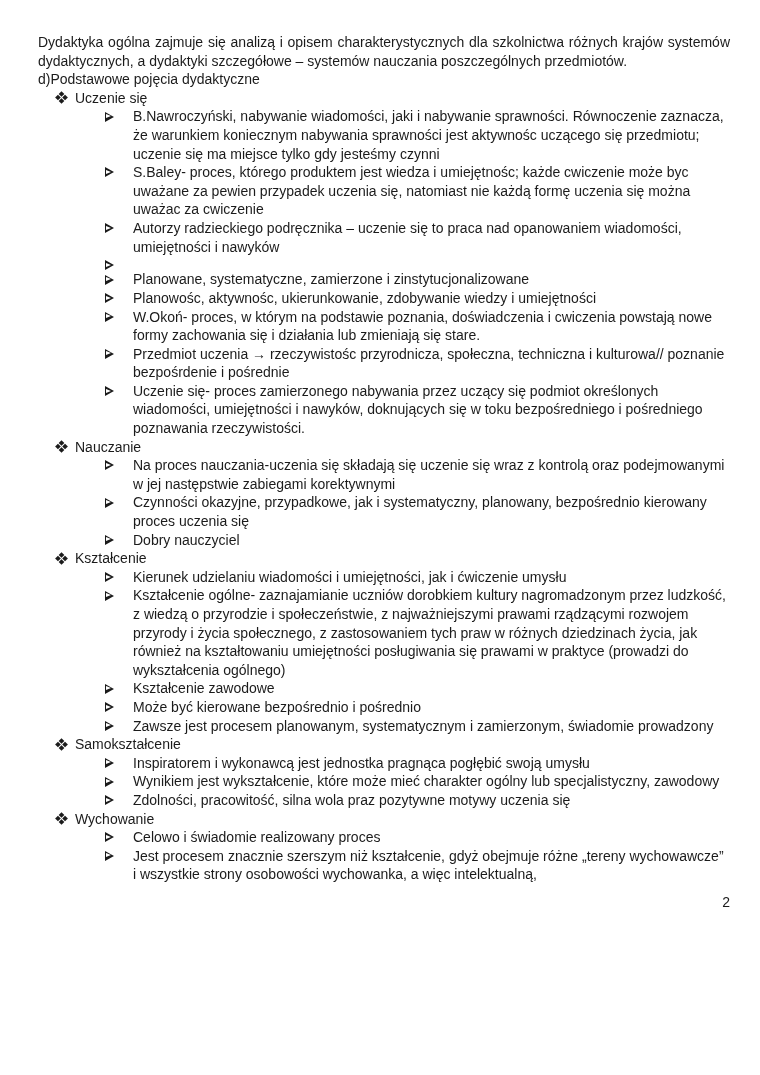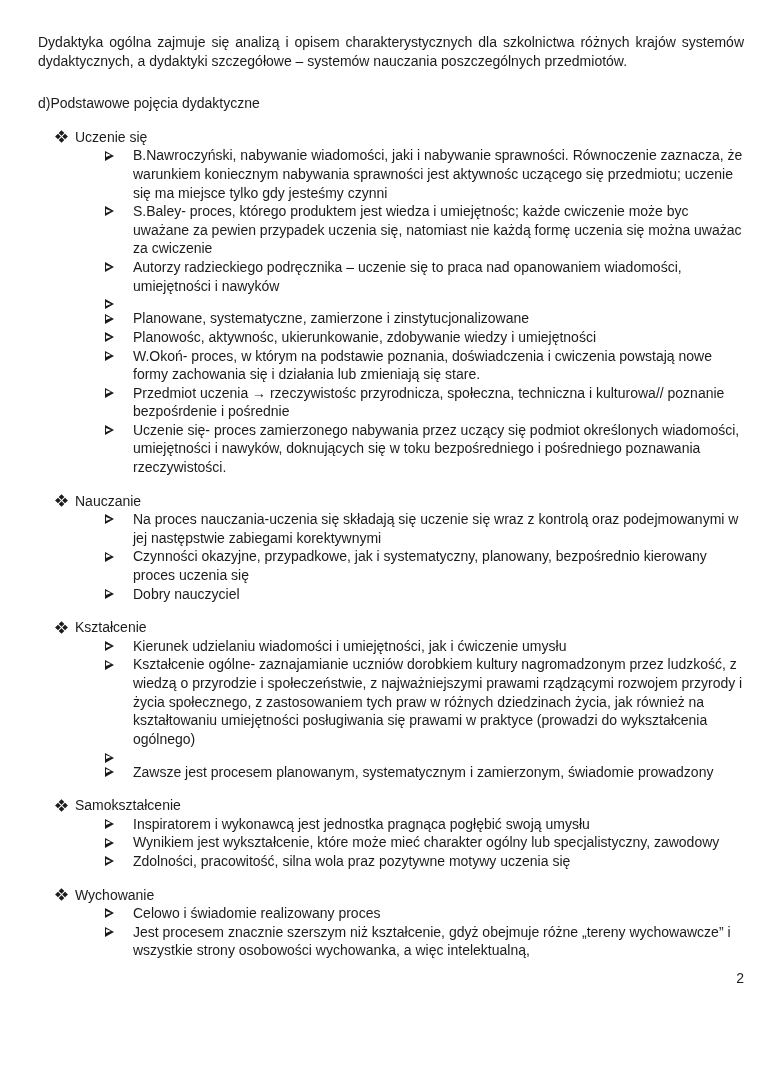--- a/index.html
+++ b/index.html
@@ -5,27 +5,27 @@
   * { margin: 0; padding: 0; box-sizing: border-box; }
   html, body { background: #fff; }
   body {
     width: 760px; height: 1075px;
     overflow: hidden;
     font-family: "Liberation Sans", "DejaVu Sans", sans-serif;
     font-size: 14px; line-height: 18.6px;
     color: #1b1b1b;
     -webkit-font-smoothing: antialiased;
   }
-  .sheet { padding: 33px 16px 0 38px; }
+  .sheet { padding: 33px 30px 0 38px; }
 
   .intro { text-align: justify; }
-  .subheading { text-align: left; margin-top: 24px; }
+  .subheading { text-align: left; }
 
   
-  .l1 { display: flex; padding-left: 19px; margin-top: 15px; }
+  .l1 { display: flex; padding-left: 19px; }
   .b1 { width: 18px; flex: none; padding-top: 4.5px; }
   .dm {
     display: grid;
     grid-template-columns: 4px 4px;
     grid-template-rows: 4px 4px;
     gap: 1px;
     width: 9px; height: 9px;
     transform: rotate(45deg);
   }
   .dm i { display: block; background: #1b1b1b; }
@@ -178,20 +178,27 @@
     <div class="l2">
       <span class="b2">
           <span class="tri"></span>
         </span>
       <div class="t">Kształcenie ogólne- zaznajamianie uczniów dorobkiem kultury nagromadzonym przez ludzkość, z wiedzą o przyrodzie i społeczeństwie, z najważniejszymi prawami rządzącymi rozwojem przyrody i życia społecznego, z zastosowaniem tych praw w różnych dziedzinach życia, jak również na kształtowaniu umiejętności posługiwania się prawami w praktyce (prowadzi do wykształcenia ogólnego)</div>
     </div>
     <div class="l2">
       <span class="b2">
           <span class="tri"></span>
         </span>
+      <div class="t">Kształcenie zawodowe</div>
+    </div>
+    <div class="l2">
+      <span class="b2">
+          <span class="tri"></span>
+        </span>
+      <div class="t">Może być kierowane bezpośrednio i pośrednio</div>
     </div>
     <div class="l2">
       <span class="b2">
           <span class="tri"></span>
         </span>
       <div class="t">Zawsze jest procesem planowanym, systematycznym i zamierzonym, świadomie prowadzony</div>
     </div>
   </div>
 
   <div>

